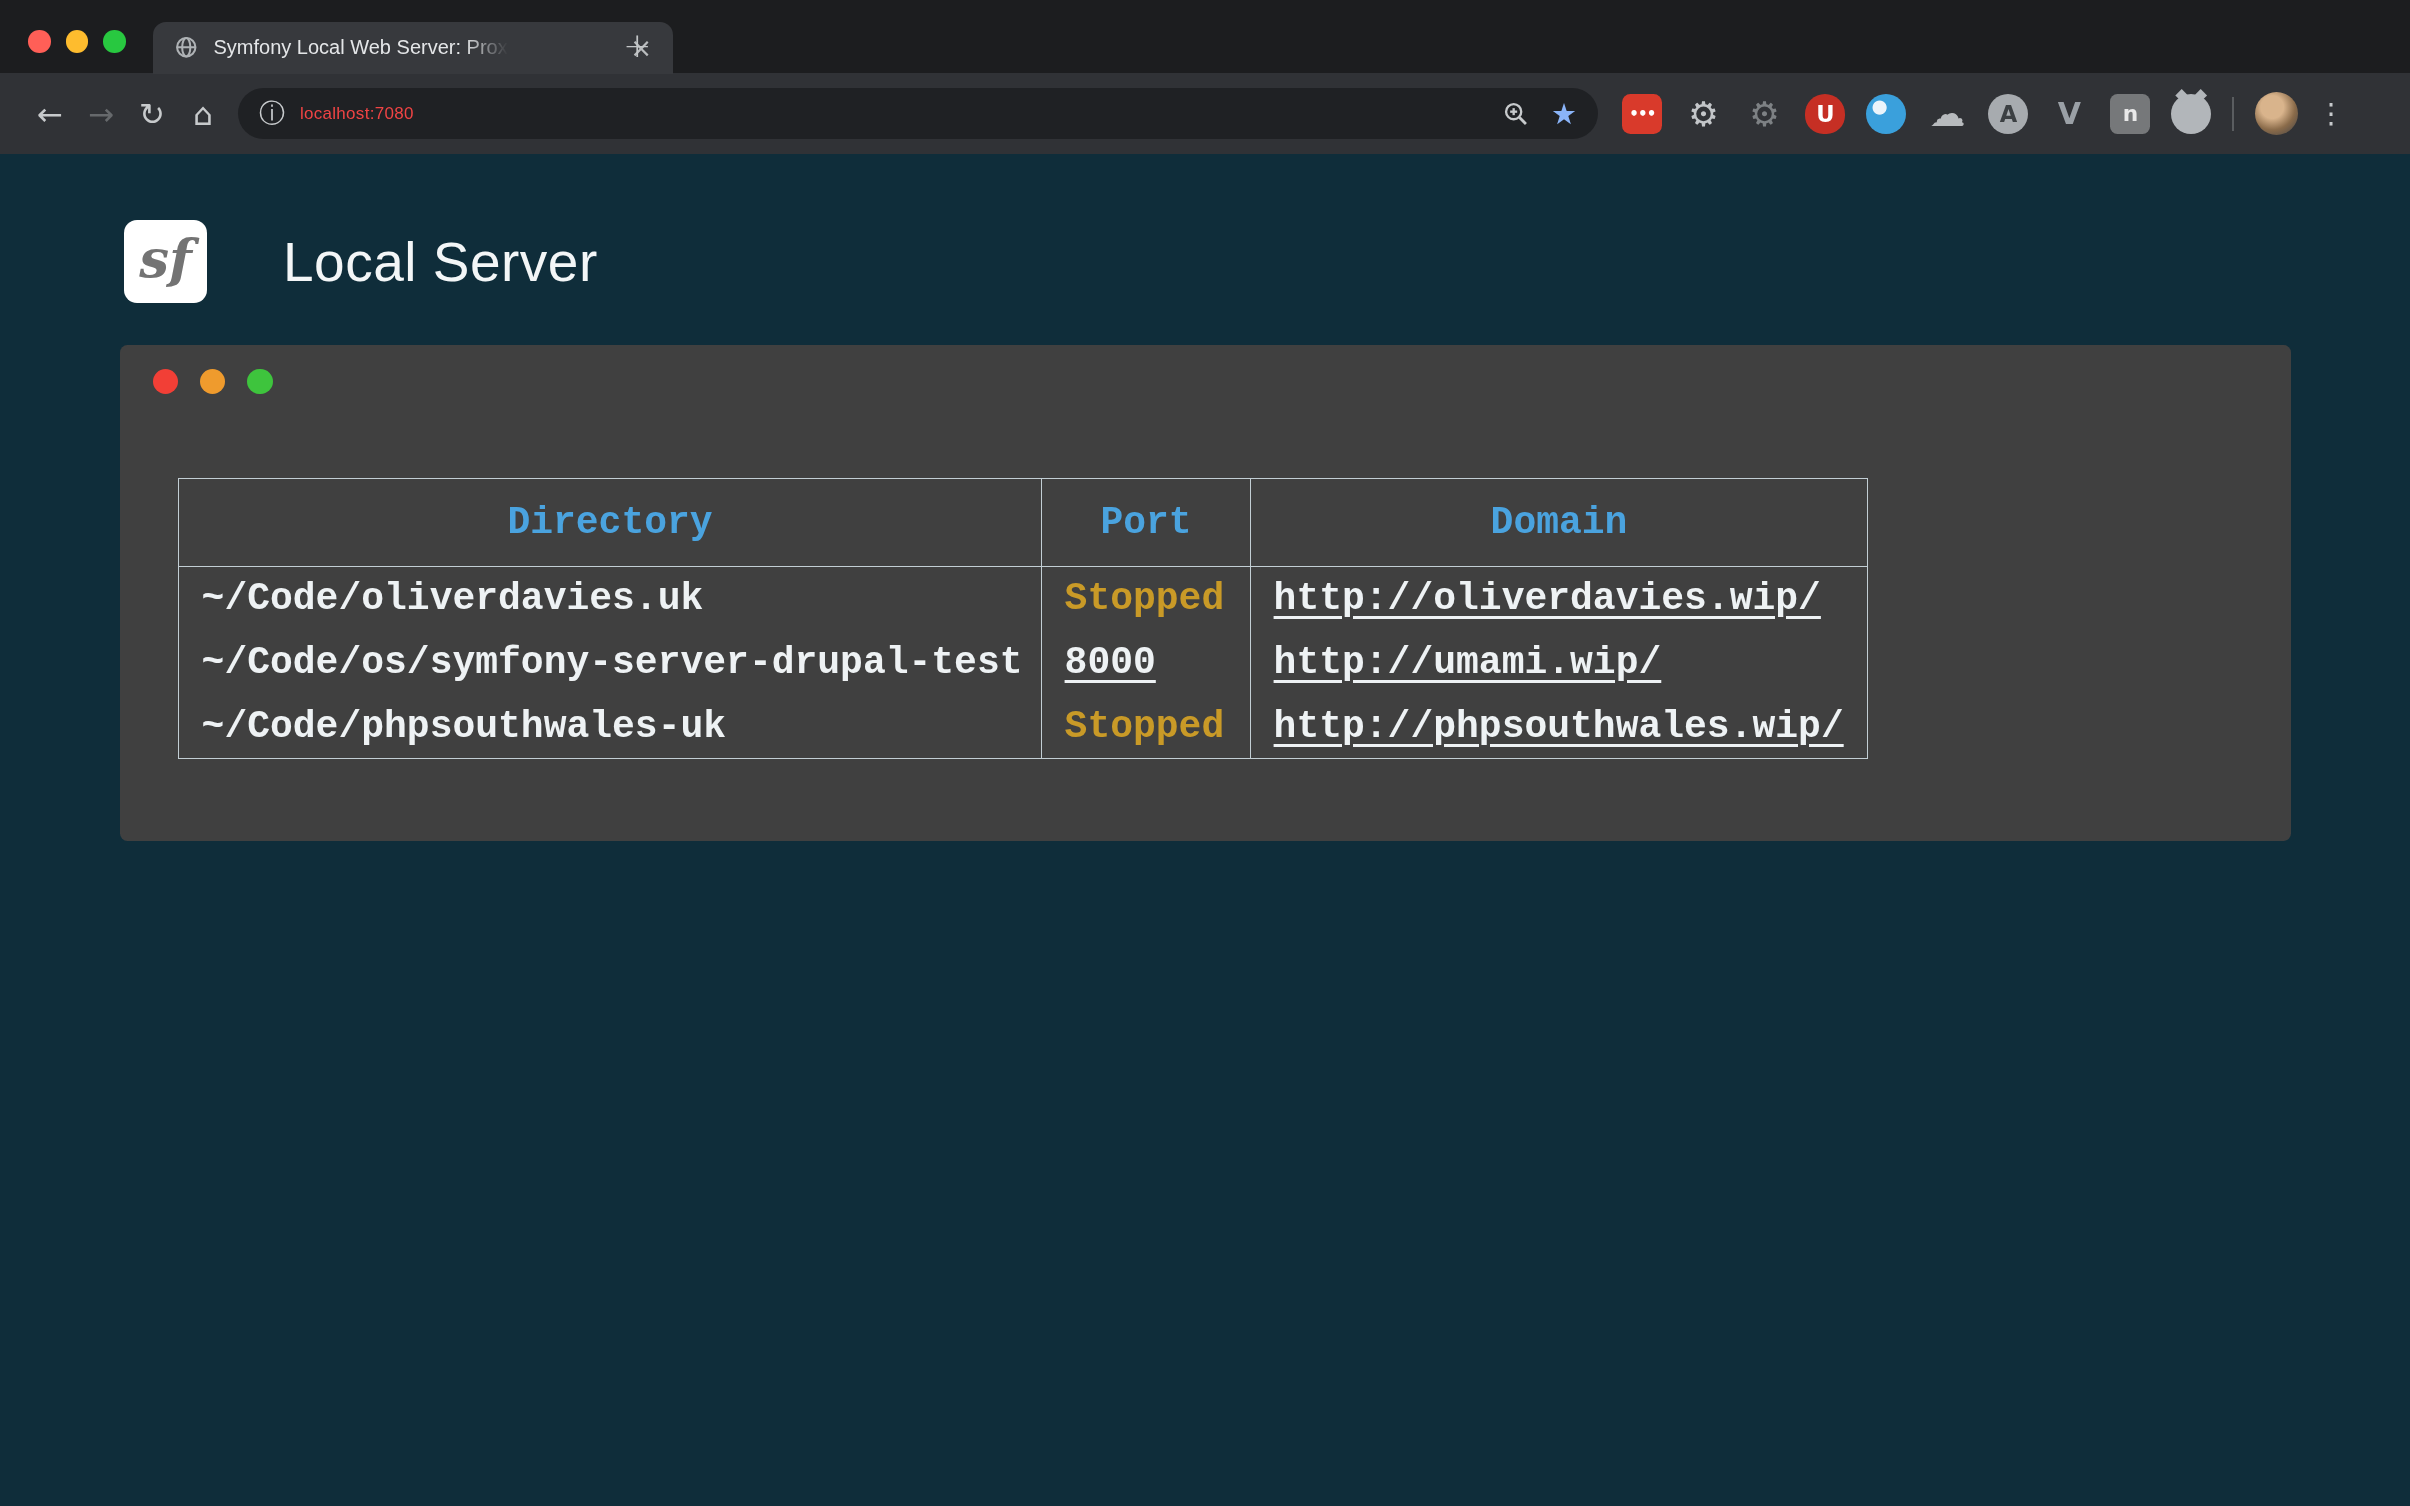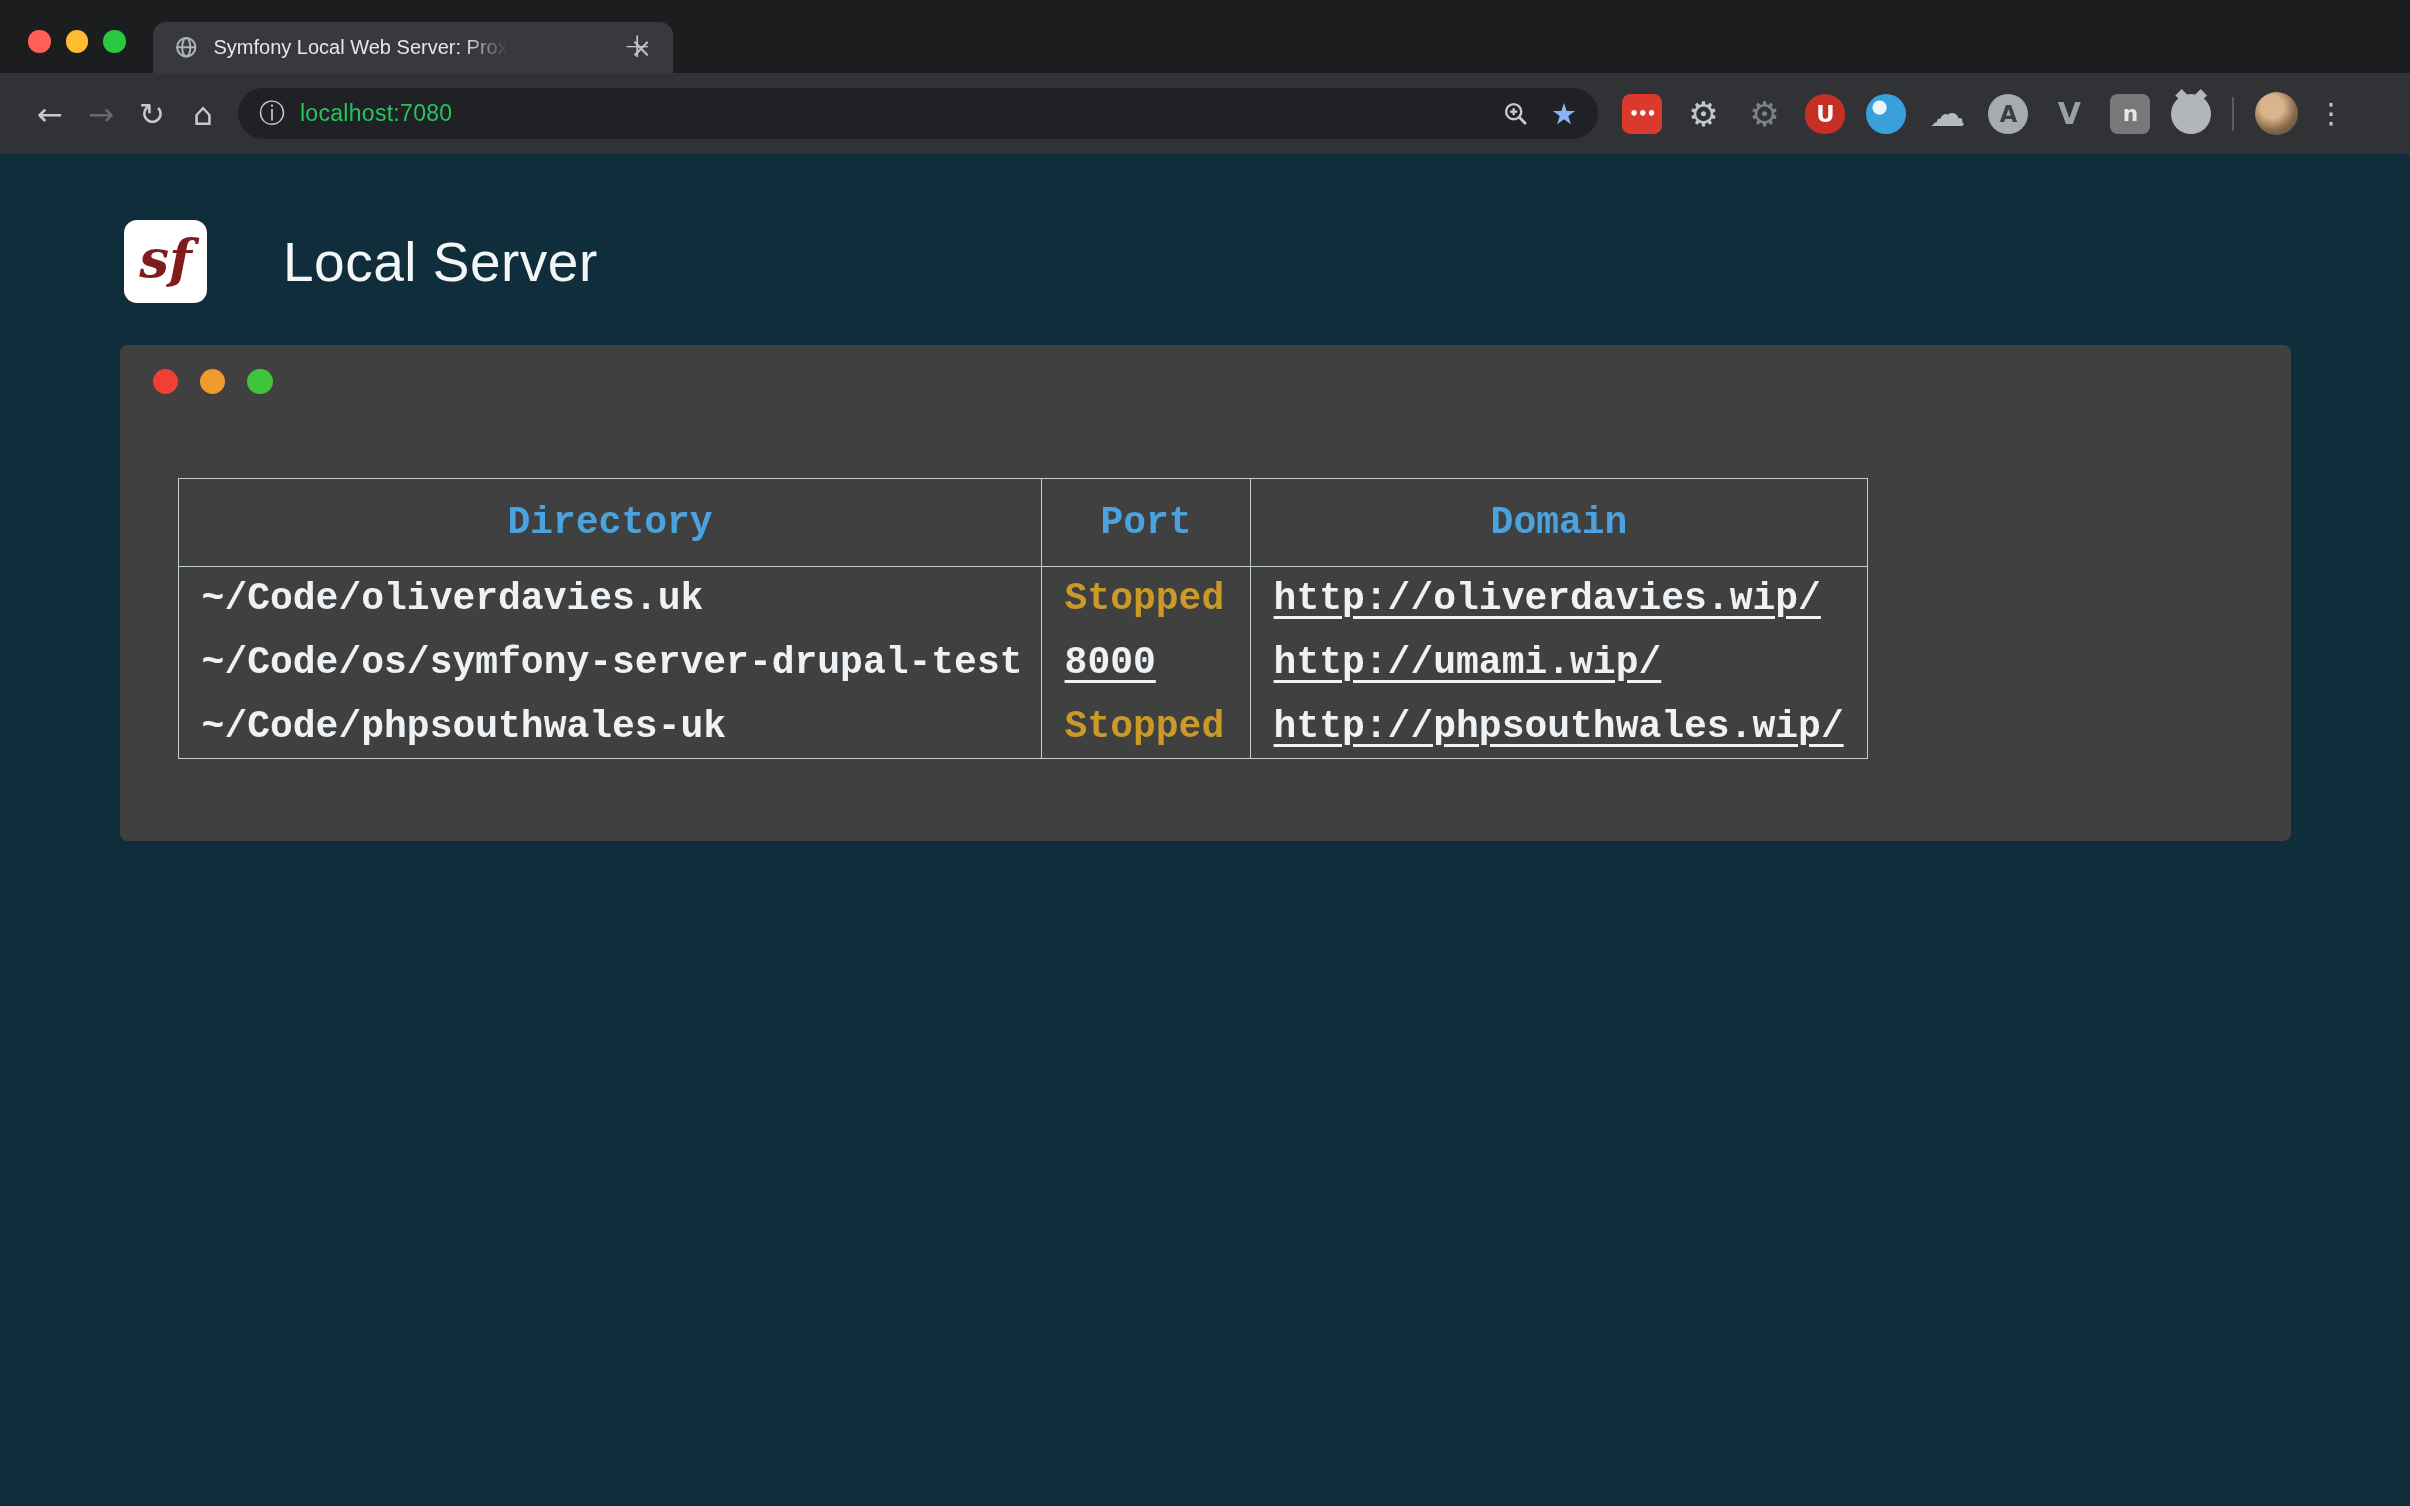--- a/index.html
+++ b/index.html
@@ -30,21 +30,21 @@
   .navbtn { width:51px; height:51px; display:flex; align-items:center; justify-content:center;
             font-family:"DejaVu Sans", sans-serif; font-size:31px; color:#c7cacc;
             border-radius:50%; flex:0 0 auto; }
   .navbtn.disabled { color:#66696c; }
 
   .omnibox { width:1360px; height:51px; background:#1f2124; border-radius:25.4px;
              display:flex; align-items:center; padding:0 21px; margin-left:9.4px;
              flex:0 0 auto; }
   .info-icon { font-family:"DejaVu Sans", sans-serif; font-size:26px; color:#c7cacc;
                margin-right:15px; }
-  .url-text { font-size:23px; color:#22c55e; letter-spacing:0.3px; }
+  .url-text { font-size:17px; color:#ef4444; letter-spacing:0.3px; }
   .omni-spacer { flex:1; }
   .zoom-icon { margin-right:21px; display:flex; }
   .star-icon { font-family:"DejaVu Sans", sans-serif; font-size:29px; color:#8ab4f8; }
 
   .extbar { display:flex; align-items:center; gap:21px; margin-left:24.5px; }
   .ext { width:40px; height:40px; display:flex; align-items:center; justify-content:center;
          font-family:"DejaVu Sans", sans-serif; position:relative; flex:0 0 auto; }
   .ext-0 { background:#d93a2b; border-radius:8.5px; color:#fff; font-size:15px;
            letter-spacing:-0.9px; font-weight:bold; }
   .ext-1 { color:#c3c6c9; font-size:34px; }
@@ -67,21 +67,21 @@
             background:radial-gradient(circle at 40% 35%, #d9b48c 0 30%, #8a6b4a 60%, #3c3f44 100%); }
   .kebab { font-family:"DejaVu Sans", sans-serif; font-size:28px; color:#c7cacc; margin-left:19px; }
 
   
   .page { position:relative; height:1352px; background:#0f2d3a; }
 
   .brand { position:absolute; left:124px; top:66px; display:flex; align-items:center; gap:28px; }
   .sf-logo { width:83px; height:83px; background:#ffffff; border-radius:13px;
              display:flex; align-items:center; justify-content:center; }
   .sf-logo span { font-family:"DejaVu Serif", serif; font-style:italic; font-weight:bold;
-                  font-size:53px; color:#7f1d1d; padding-bottom:7.5px; }
+                  font-size:53px; color:#737373; padding-bottom:7.5px; }
   .page-title { font-size:55px; color:#f3f6f7; font-weight:400; letter-spacing:0.5px;margin-left:48px; }
 
   .panel { position:absolute; left:120px; top:191px; width:2171px; height:496px;
            background:#404040; border-radius:7.5px; }
   .panel-lights { position:absolute; left:33px; top:23.5px; display:flex; gap:21.7px; }
   .panel-lights .dot { width:25.4px; height:25.4px; border-radius:50%; }
   .p-red    { background:#f23f36; }
   .p-orange { background:#ef9b2d; }
   .p-green  { background:#3ec43d; }
 

